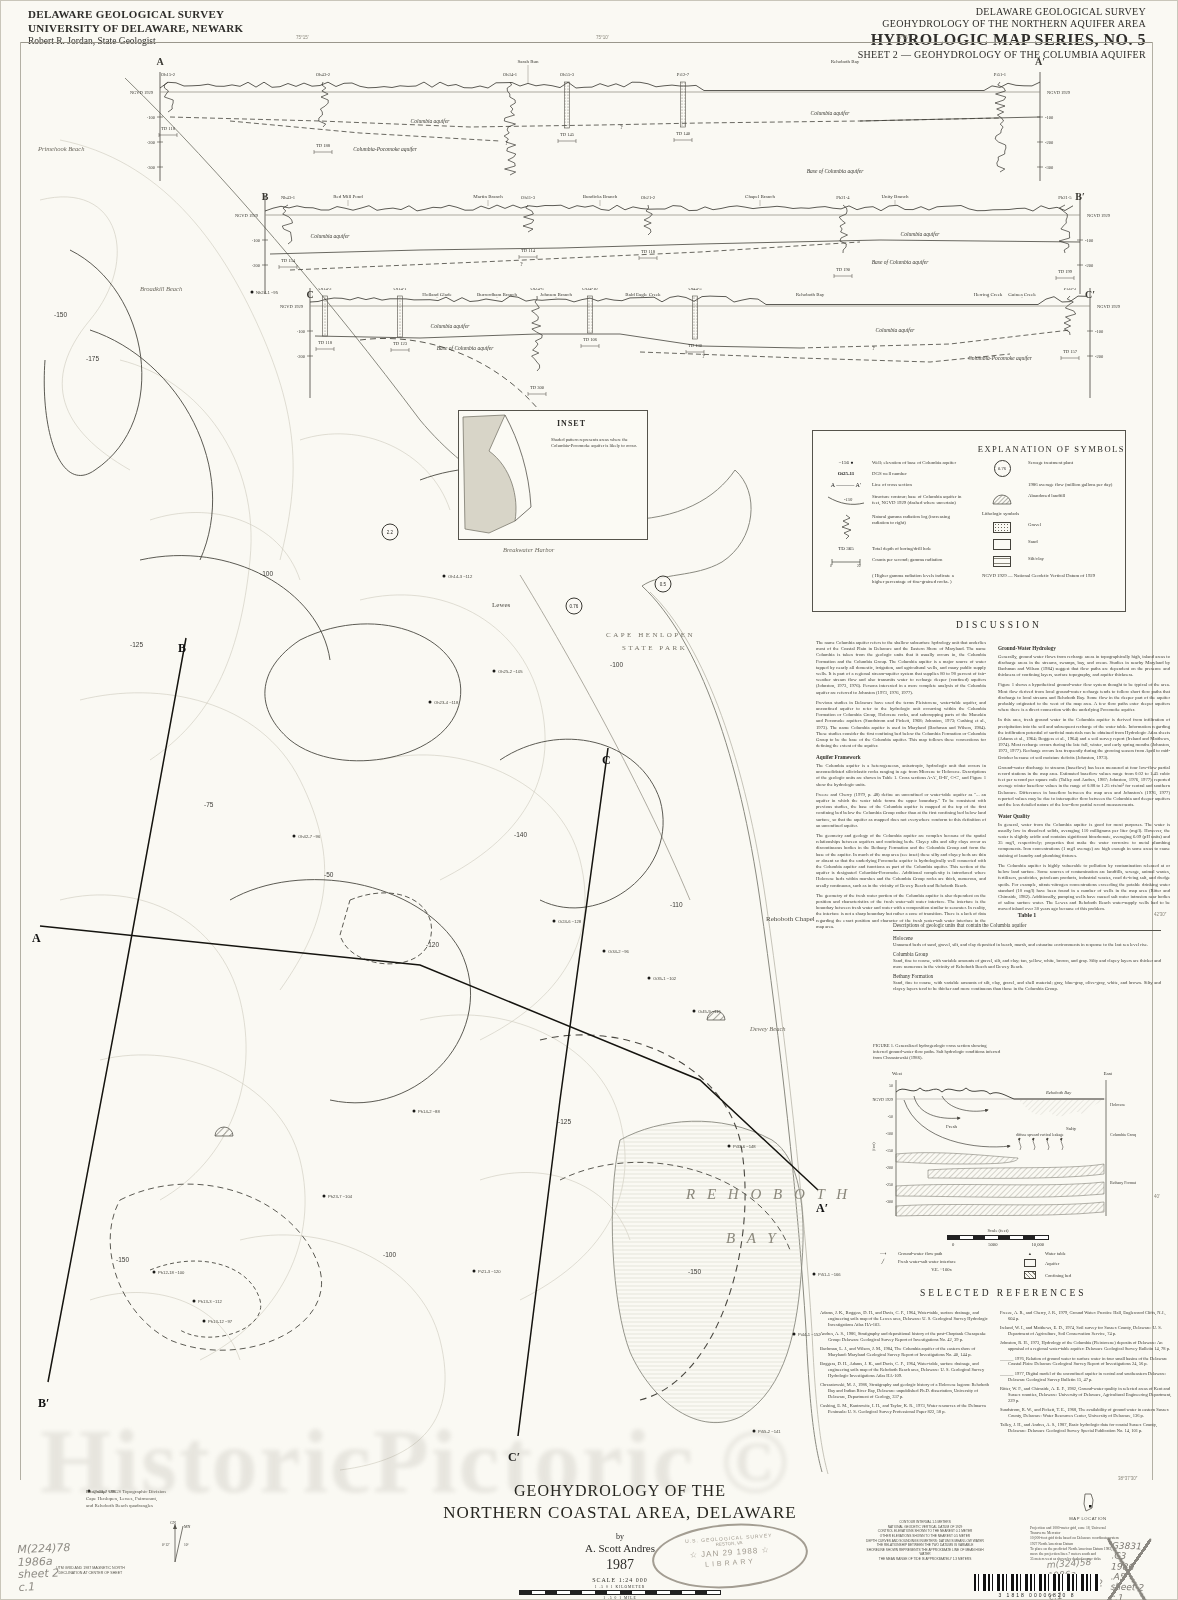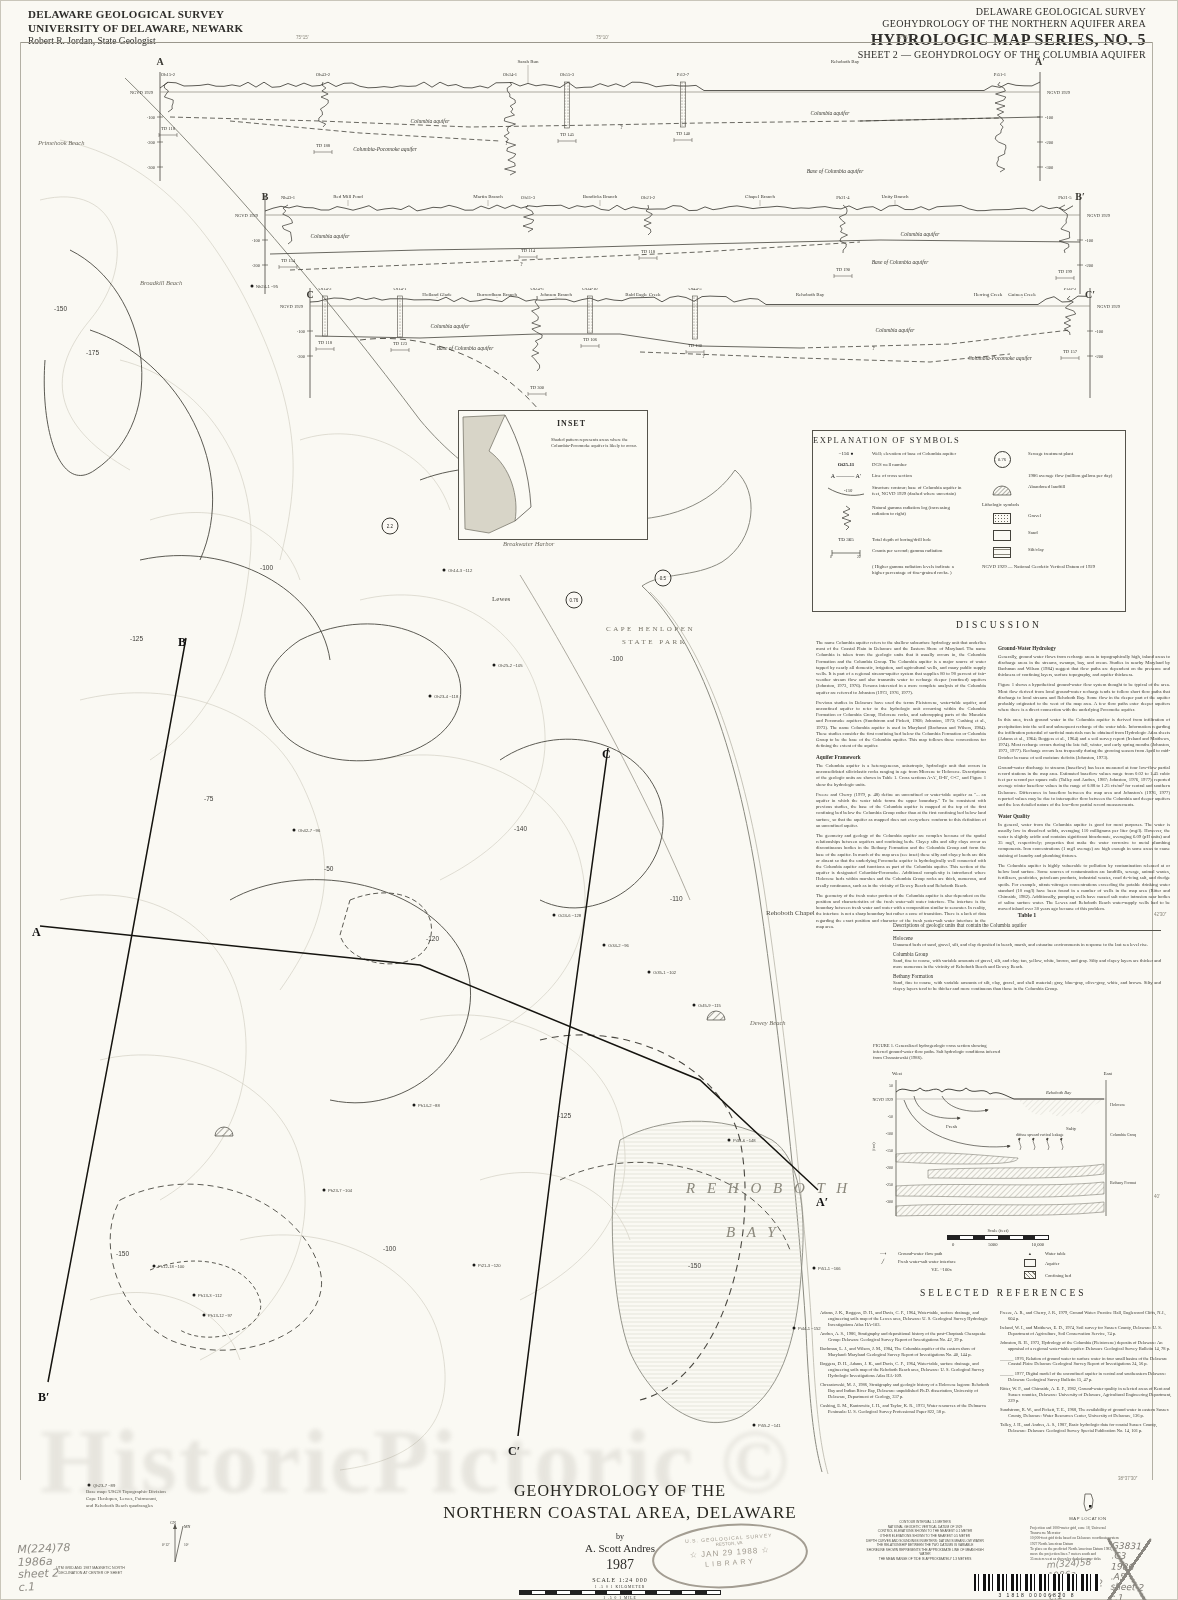--- a/index.html
+++ b/index.html
@@ -33,21 +33,21 @@
   .well-dot{position:absolute;width:3px;height:3px;background:#1b1b18;border-radius:50%;transform:translate(-50%,-50%);}
   .plant{position:absolute;width:15px;height:15px;border:.8px solid #3a3933;border-radius:50%;
          font-size:4.5px;display:flex;align-items:center;justify-content:center;background:rgba(250,249,243,.85);
          transform:translate(-50%,-50%);font-family:"Liberation Sans",sans-serif;color:#2e2d28;}
   
   .inset{left:458px;top:410px;width:188px;height:128px;border:1px solid #55534b;background:#fbfaf4;}
   .inset-title{position:absolute;left:98px;top:8px;font-size:8px;font-weight:bold;letter-spacing:1px;}
   .inset-cap{position:absolute;left:92px;top:26px;width:90px;font-size:4.6px;line-height:1.35;color:#3c3b35;}
   
   .expl{left:812px;top:430px;width:312px;height:180px;border:1px solid #55534b;background:#fbfaf4;}
-  .expl-title{text-align:left;font-size:8.5px;letter-spacing:1.5px;margin-top:4px;}
+  .expl-title{text-align:right;font-size:8.5px;letter-spacing:1.5px;margin-top:13px;}
   .expl-cols{display:flex;margin-top:6px;}
   .expl-col{flex:1;padding:0 7px;}
   .expl-row{display:flex;margin-bottom:5px;align-items:flex-start;}
   .expl-sym{width:52px;flex:none;font-size:5px;text-align:center;color:#222;}
   .expl-lbl{flex:1;font-size:4.8px;line-height:1.3;color:#3a3933;}
   
   .panel-title{position:absolute;font-size:9.5px;letter-spacing:3px;color:#2c2b27;}
   .txtcol{position:absolute;text-align:justify;}
   .txtcol p{font-size:4.7px;line-height:1.32;margin:0 0 4px 0;color:#3b3a33;}
   .txtcol .subhead{font-size:5.2px;font-weight:bold;margin:5px 0 2.5px 0;color:#33322c;}
@@ -418,21 +418,21 @@
         <line x1="1061" y1="70" x2="1079" y2="70" stroke="#44423b" stroke-width="0.5"></line>
         <line x1="1061" y1="68" x2="1061" y2="72" stroke="#44423b" stroke-width="0.5"></line>
         <line x1="1079" y1="68" x2="1079" y2="72" stroke="#44423b" stroke-width="0.5"></line>
         <text x="450" y="40" font-size="5.5" font-style="italic" text-anchor="middle">Columbia aquifer</text>
         <text x="465" y="62" font-size="5.5" font-style="italic" text-anchor="middle">Base of Columbia aquifer</text>
         <text x="895" y="44" font-size="5.5" font-style="italic" text-anchor="middle">Columbia aquifer</text>
         <text x="1000" y="72" font-size="5.5" font-style="italic" text-anchor="middle">Columbia-Pocomoke aquifer</text>
       </svg></div>
   </div>
 
-<div id="map-labels" class="abs" style="left:0;top:10px;width:1178px;height:1448px;pointer-events:none;">
+<div id="map-labels" class="abs" style="left:0;top:16px;width:1178px;height:1448px;pointer-events:none;">
     <div class="map-label lbl-place" style="left: 38px; top: 132px;">Primehook Beach</div>
     <div class="map-label lbl-place" style="left: 140px; top: 272px;">Broadkill Beach</div>
     <div class="map-label lbl-place" style="left: 503px; top: 533px;">Breakwater Harbor</div>
     <div class="map-label lbl-town" style="left: 492px; top: 589px;">Lewes</div>
     <div class="map-label lbl-park" style="left: 606px; top: 619px;">CAPE HENLOPEN</div>
     <div class="map-label lbl-park" style="left: 622px; top: 632px;">STATE PARK</div>
     <div class="map-label lbl-town" style="left: 766px; top: 903px;">Rehoboth Chapel</div>
     <div class="map-label lbl-place" style="left: 750px; top: 1012px;">Dewey Beach</div>
     <div class="map-label lbl-bay" style="left: 686px; top: 1178px;">R E H O B O T H</div>
     <div class="map-label lbl-bay" style="left: 726px; top: 1222px;">B A Y</div>

